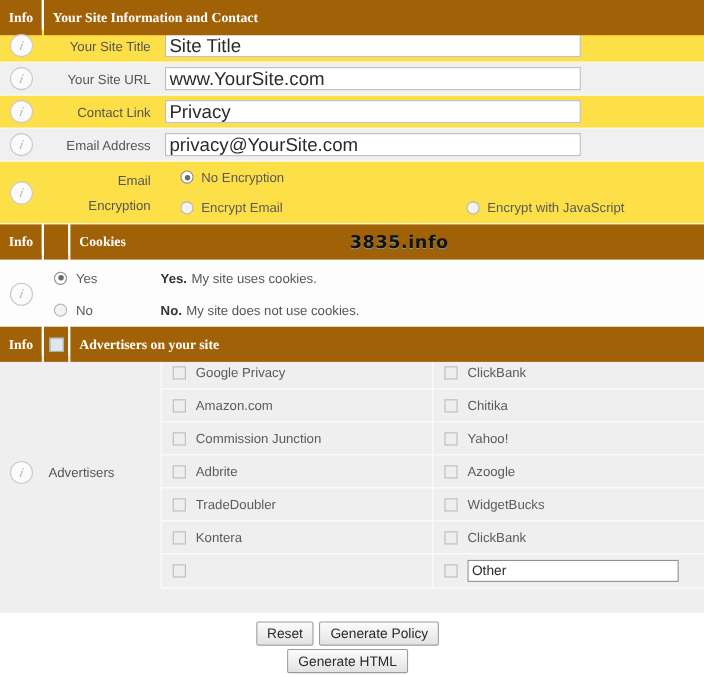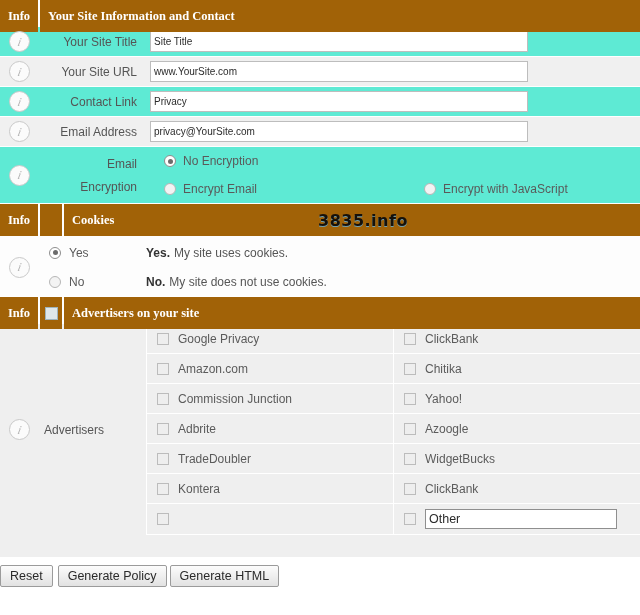--- a/index.html
+++ b/index.html
@@ -61,21 +61,21 @@
   }
 
   
   .row {
     display: flex;
     align-items: stretch;
     min-height: 29px;
     border-bottom: 1px solid #ffffff;
   }
   .row.alt  { background: #f0f0f0; }
-  .row.base { background: #5eead4; }
+  .row.base { background: #fde047; }
 
   .c-info {
     width: 38px; min-width: 38px;
     display: flex; align-items: center; justify-content: center;
   }
   .c-label {
     width: 108px; min-width: 108px;
     display: flex; align-items: center; justify-content: flex-end;
     padding-right: 9px;
     box-sizing: border-box;
@@ -111,21 +111,21 @@
   }
 
   
   input.txt {
     height: 21px;
     width: 378px;
     box-sizing: border-box;
     border: 1px solid #bdbdbd;
     background: #ffffff;
     font-family: "Liberation Sans", sans-serif;
-    font-size: 10px;
+    font-size: 17px;
     color: #2b2b2b;
     padding: 0 3px;
     outline: none;
   }
 
   
   .radio-line {
     display: flex; align-items: center;
     gap: 7px;
   }
@@ -216,20 +216,21 @@
   
   .footer-strip {
     height: 22px;
     background: #efefef;
     border-bottom: 1px solid #ffffff;
   }
   .btn-area {
     padding-top: 7px;
     padding-right: 8px;
     display: flex;
+    flex-direction: column;
     align-items: center;
     gap: 3px;
   }
   .btn-row { display: flex; gap: 5px; align-items: center; }
   button.btn {
     font-family: "Liberation Sans", sans-serif;
     font-size: 12.5px;
     color: #2a2a2a;
     background: linear-gradient(#fcfcfc, #e2e2e2);
     border: 1px solid #9b9b9b;

